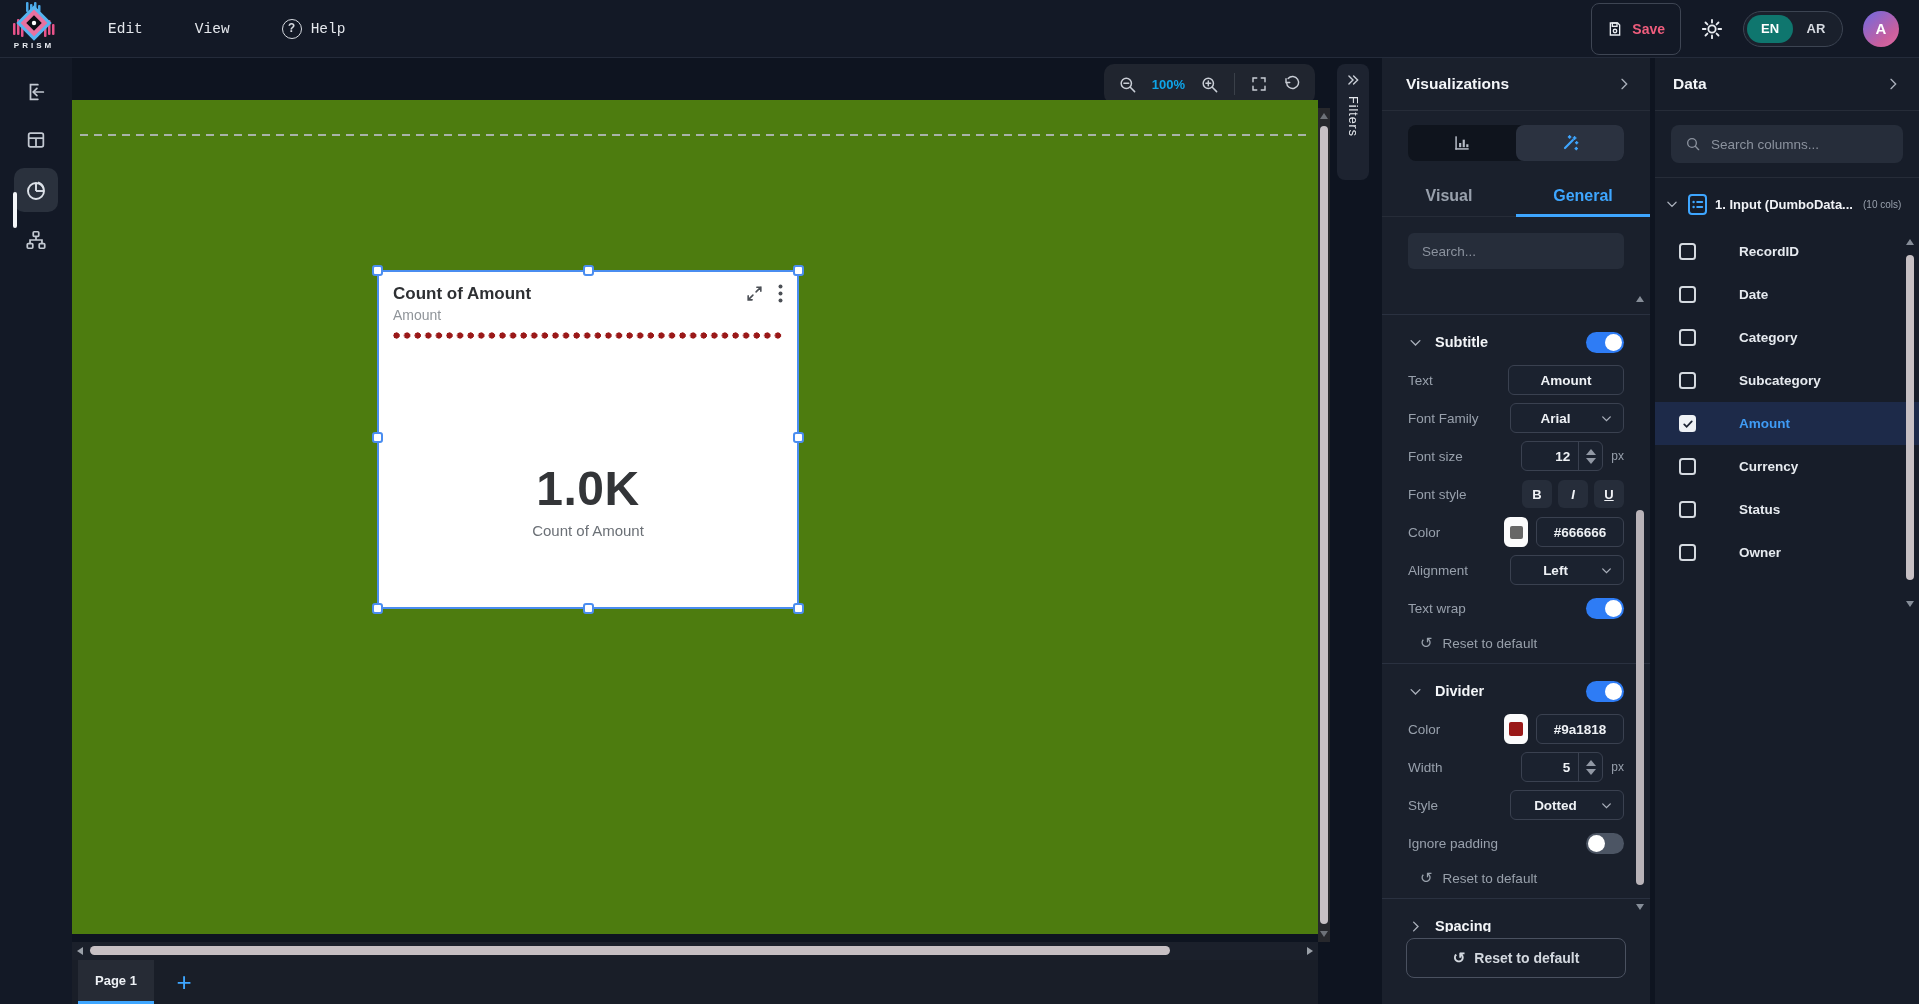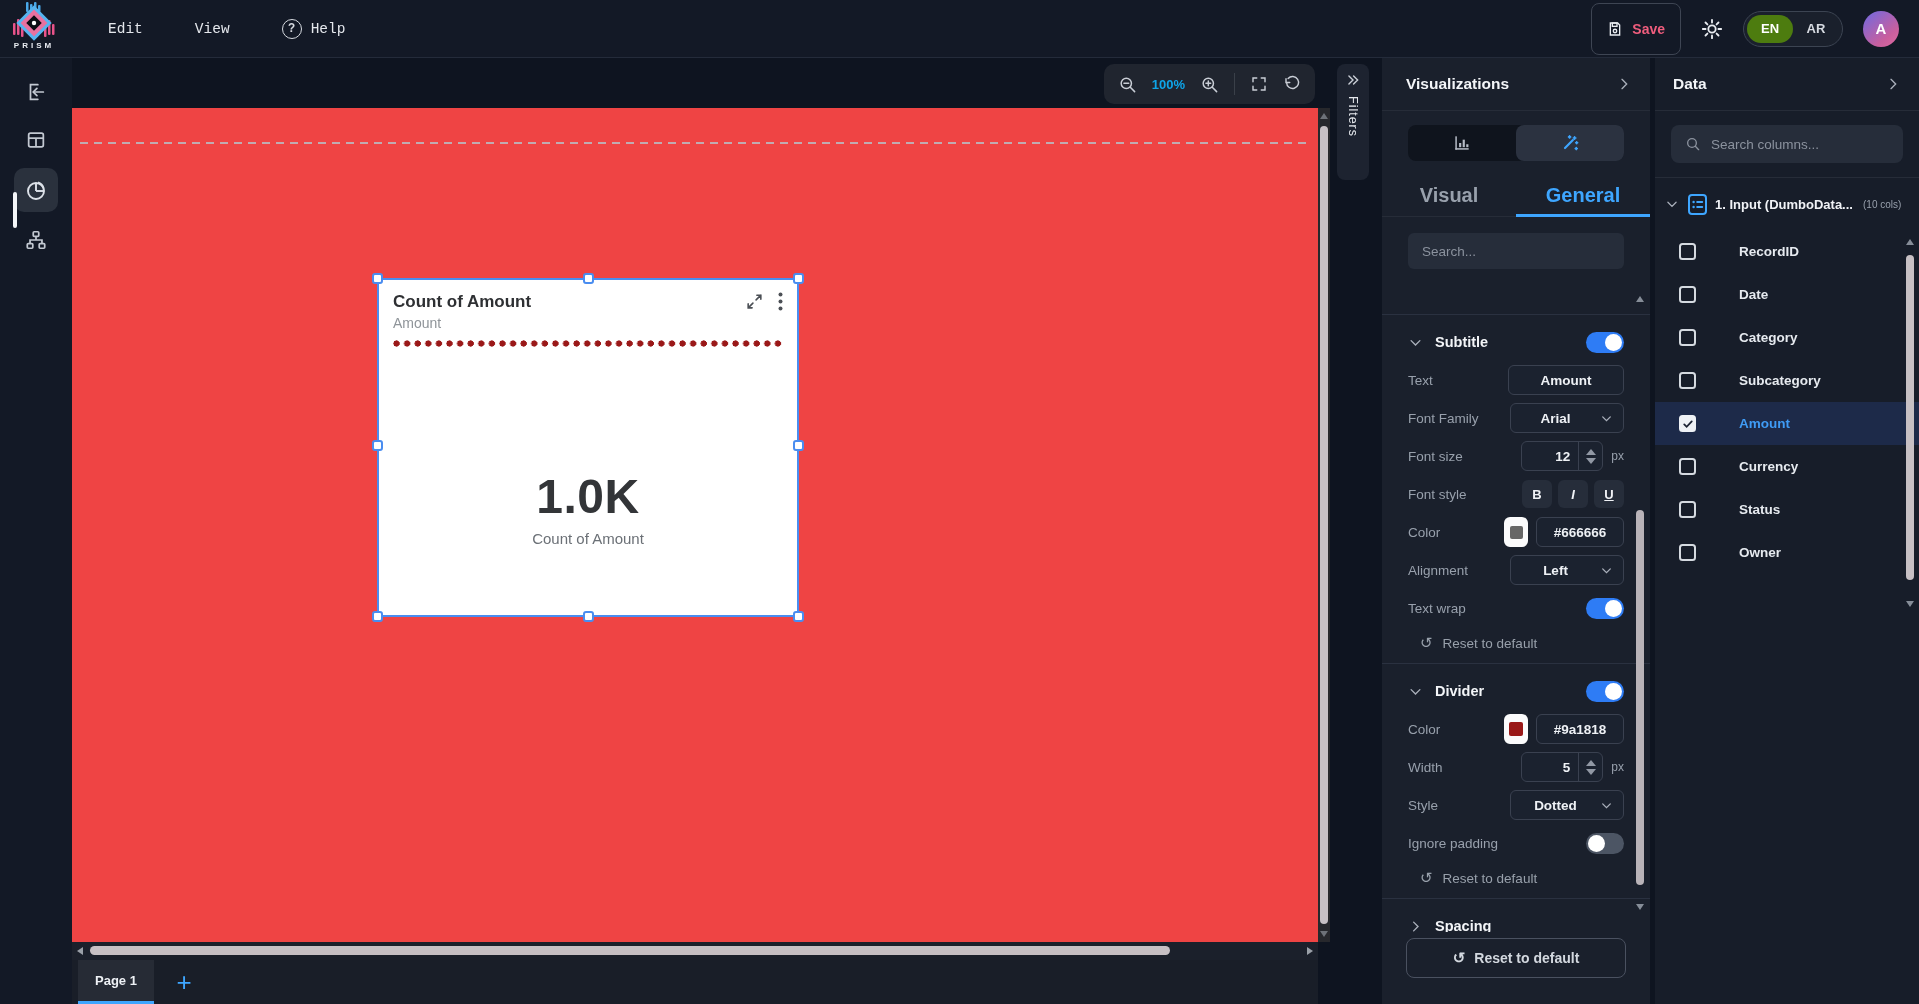--- a/index.html
+++ b/index.html
@@ -18,41 +18,41 @@
   .qmark { width:20px; height:20px; border:1.8px solid #d6dae0; border-radius:50%;
            display:flex; align-items:center; justify-content:center; font-size:12px; font-weight:700; color:#d6dae0; }
   #topbar-right { margin-left:auto; display:flex; align-items:center; gap:20px; padding-right:20px; }
   #save-btn { display:flex; align-items:center; gap:9px; height:52px; padding:0 15px;
               border:1px solid #3e4553; border-radius:8px; background:transparent; cursor:pointer; }
   #save-btn span { color:#ef5d7d; font-size:14px; font-weight:700; }
   #lang-toggle { display:flex; align-items:center; height:36px; border:1px solid #3c4452;
                  background:#1a202c; border-radius:18px; padding:3px; }
   .lang-pill { width:46px; height:28px; border-radius:14px; display:flex; align-items:center;
                justify-content:center; font-size:13px; font-weight:700; cursor:pointer; }
-  .lang-pill.active { background:#4d7c0f; color:#fff; }
+  .lang-pill.active { background:#0f766e; color:#fff; }
   .lang-pill.inactive { color:#d6dae1; }
   #avatar { width:36px; height:36px; border-radius:50%；; border-radius:50%;
             background:linear-gradient(140deg,#7b68d8 10%,#c95f9e 70%,#e06aa0 100%);
             display:flex; align-items:center; justify-content:center; font-weight:700; font-size:15px; color:#fff; cursor:pointer; }
 
   
   #sidebar { position:absolute; left:0; top:58px; width:72px; height:946px; background:#131926; }
   .side-icon { width:44px; height:40px; margin:8px auto 0; display:flex; align-items:center;
                justify-content:center; color:#c3c9d2; cursor:pointer; border-radius:10px; }
   .side-icon.active { background:#2a313d; height:44px; color:#dde2e9; }
   #active-bar { position:absolute; left:13px; top:134px; width:4px; height:36px; background:#f4f6f8; border-radius:2px; }
 
   
   #canvas-region { position:absolute; left:72px; top:58px; width:1258px; height:946px; }
   #canvas-toolbar { position:absolute; right:15px; top:6px; height:40px; background:#20252f;
                     border-radius:10px; display:flex; align-items:center; padding:0 14px; gap:15px; color:#c9ced6; }
   #zoom-level { font-size:13px; font-weight:700; color:#0ea5e9; }
   .tb-sep { width:1px; height:22px; background:#3a4049; }
   .tb-btn { cursor:pointer; display:flex; align-items:center; }
-  #canvas { position:absolute; left:0; top:50px; width:1246px; height:834px; background:#ef4444; overflow:hidden; }
+  #canvas { position:absolute; left:0; top:42px; width:1246px; height:834px; background:#4d7c0f; overflow:hidden; }
   #page-dash { position:absolute; left:8px; top:34px; width:1230px; height:2px;
                background:repeating-linear-gradient(90deg,#b9bdc4 0 8px,transparent 8px 14px); opacity:.85; }
 
   
   #v-scroll { position:absolute; right:0; top:50px; width:12px; height:834px; background:#27282c; }
   #v-thumb { position:absolute; left:2px; top:18px; width:8px; height:798px; background:#c7c0c4; border-radius:4px; }
   .arr { width:0; height:0; position:absolute; }
   .arr.up   { left:2px; top:5px;    border-left:4px solid transparent; border-right:4px solid transparent; border-bottom:6px solid #6e7278; }
   .arr.down { left:2px; bottom:5px; border-left:4px solid transparent; border-right:4px solid transparent; border-top:6px solid #6e7278; }
   
@@ -99,21 +99,21 @@
   .toggle.off { background:#4c5564; }
   .toggle .knob { position:absolute; top:2px; width:17px; height:17px; border-radius:50%; background:#fff; }
   .toggle.on .knob { right:2px; } .toggle.off .knob { left:2px; }
 
   
   #viz-panel { position:absolute; left:1382px; top:58px; width:268px; height:946px; background:#1a202c; }
   #seg-control { margin:14px 26px 0; height:36px; background:#0f141d; border-radius:8px; display:flex; }
   .seg { flex:1; display:flex; align-items:center; justify-content:center; cursor:pointer; border-radius:8px; color:#b7bdc7; }
   .seg.active { background:#2b3240; color:#3ea6ff; }
   #viz-tabs { margin-top:14px; height:42px; display:flex; border-bottom:1px solid #262c38; }
-  .vtab { flex:1; display:flex; align-items:center; justify-content:center; font-size:20px; font-weight:700;
+  .vtab { flex:1; display:flex; align-items:center; justify-content:center; font-size:16px; font-weight:700;
           color:#98a0ac; cursor:pointer; position:relative; }
   .vtab.active { color:#3ea6ff; }
   .vtab.active::after { content:""; position:absolute; left:0; right:0; bottom:-1px; height:3px; background:#3ea6ff; }
   .search-box { margin:16px 26px 0; height:36px; background:#262d3a; border-radius:6px;
                 display:flex; align-items:center; padding:0 12px 0 14px; gap:10px; }
   .search-box input { flex:1; background:transparent; border:none; outline:none; color:#dfe3e9;
                       font-size:13.5px; font-family:"Liberation Sans",sans-serif; }
   .search-box input::placeholder { color:#8b929e; }
   #settings { position:absolute; left:0; top:234px; width:268px; height:640px; overflow:hidden; padding-top:14px; }
   .sec-div { border-top:1px solid #2a3140; margin:8px 0 12px; }

